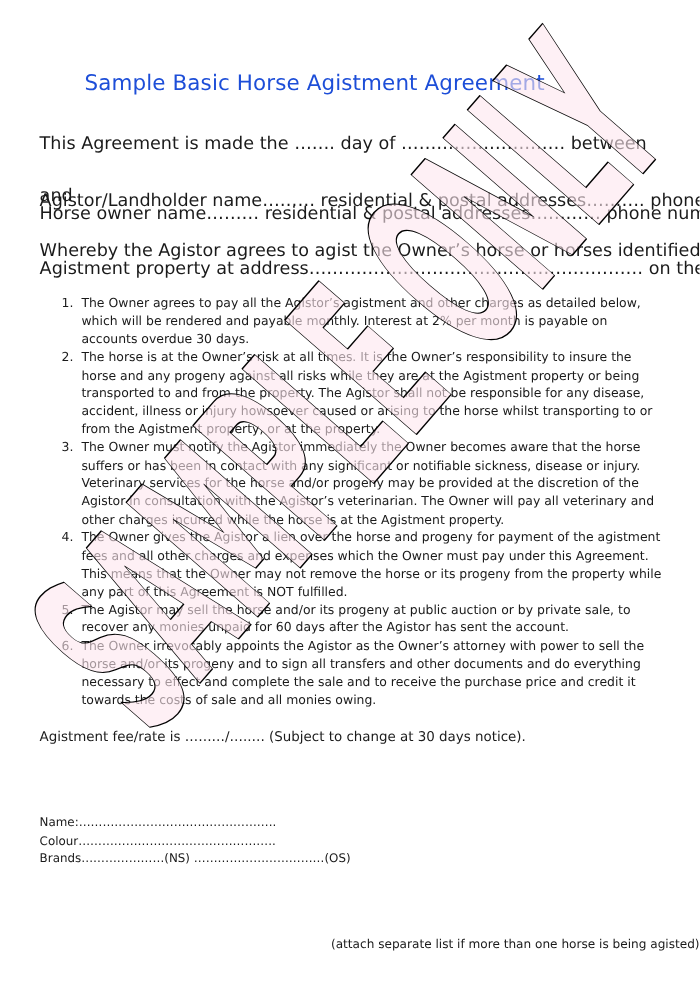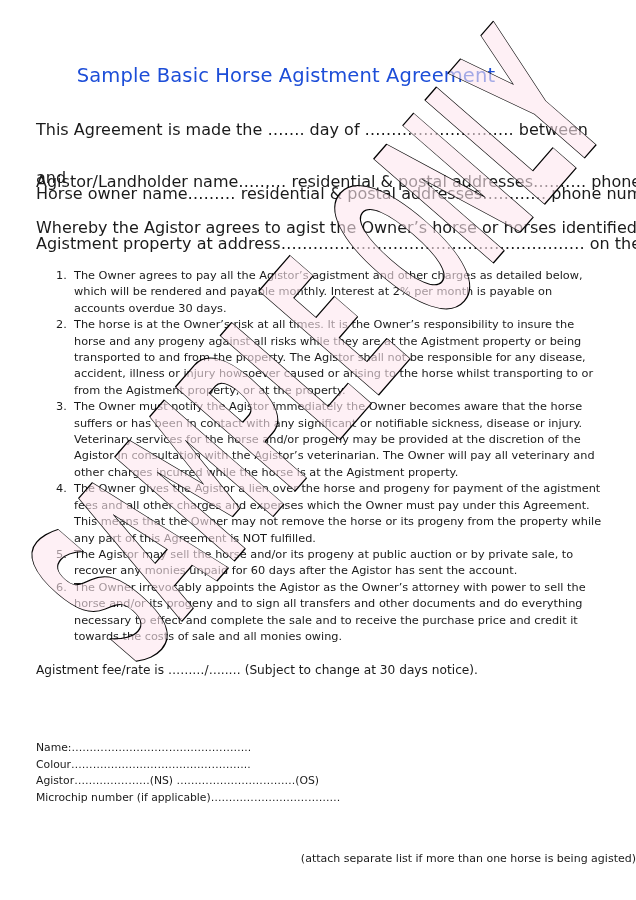--- a/index.html
+++ b/index.html
@@ -61,22 +61,21 @@
       <span>The Owner irrevocably appoints the Agistor as the Owner’s attorney with power to sell the horse and/or its progeny and to sign all transfers and other documents and do everything necessary to effect and complete the sale and to receive the purchase price and credit it towards the costs of sale and all monies owing.</span>
     </li>
   </ol>
 
   <div class="fee">Agistment fee/rate is ………/…..… (Subject to change at 30 days notice).</div>
 
 
   <div class="details">
     <div>Name:…………………………………………..</div>
     <div>Colour…………………………………………..</div>
-    <div>Agistor…………………(NS) ……………………………(OS)</div>
-    <div>Microchip number (if applicable)………………………………</div>
+    <div>Brands…………………(NS) ……………………………(OS)</div>
   </div>
 
   <div class="center note">(attach separate list if more than one horse is being agisted)</div>
 
   <svg class="wm" viewBox="0 0 636 900" xmlns="http://www.w3.org/2000/svg">
     <g transform="translate(330,360) rotate(-49)">
       <text x="0" y="0" text-anchor="middle" dominant-baseline="middle" font-family="DejaVu Sans, sans-serif" font-size="150" font-weight="bold" transform="scale(0.62,1.45)" fill="#fde6ef" fill-opacity="0.6" stroke="#000" stroke-width="0.9" stroke-linejoin="round">SAMPLE ONLY</text>
     </g>
   </svg>
 

